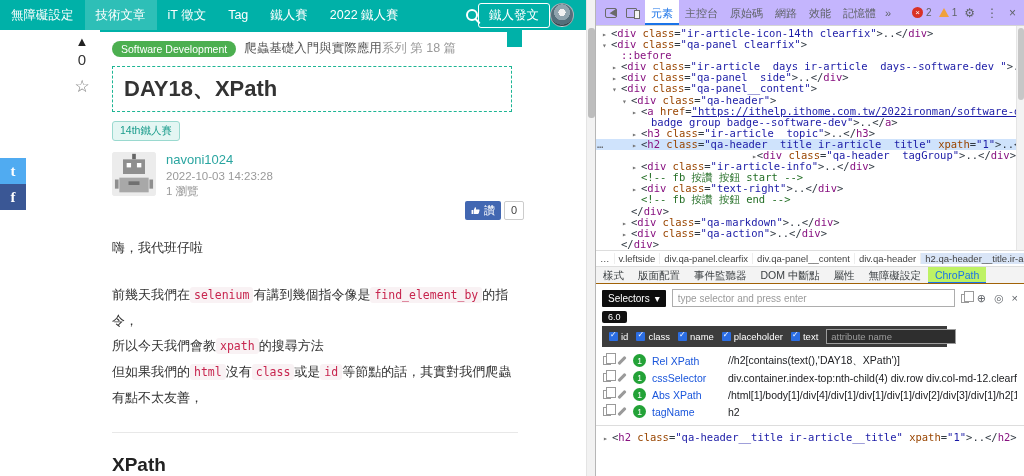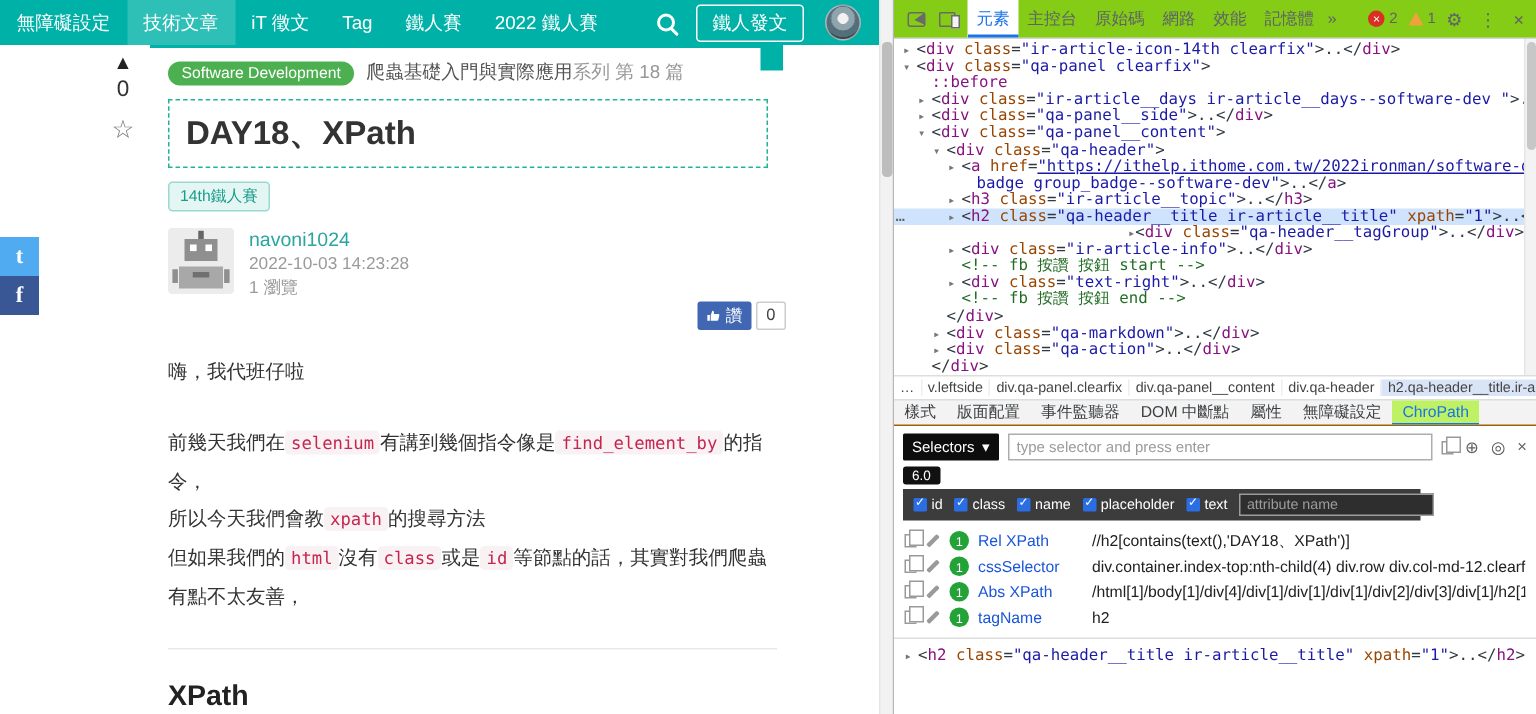--- a/index.html
+++ b/index.html
@@ -6,21 +6,21 @@
   html,body{width:1024px;height:476px;overflow:hidden}
   body{font-family:"Liberation Sans",sans-serif;background:#fff;color:#333;font-size:13px}
   #app{display:flex;width:1024px;height:476px}
 
   
   .left{width:586px;height:476px;position:relative;overflow:hidden;background:#fff}
   .navbar{height:30px;background:#00b1a8;display:flex;align-items:stretch;color:#fff}
   #nav-items{display:flex}
   .nav-item{padding:0 11px;font-size:12.5px;line-height:30px;cursor:pointer;white-space:nowrap}
   .nav-item.active{background:rgba(255,255,255,.18)}
-  .nav-right{margin-left:auto;display:flex;align-items:center;gap:14px;padding-right:12px}
+  .nav-right{margin-left:auto;display:flex;align-items:center;gap:0;padding-right:12px}
   .mag{width:12px;height:12px;border:2px solid #fff;border-radius:50%;position:relative;display:inline-block}
   .mag::after{content:"";position:absolute;width:7px;height:2px;background:#fff;transform:rotate(45deg);right:-5px;bottom:-3px;border-radius:1px}
   .post-btn{background:transparent;border:1px solid #fff;color:#fff;font-size:12.5px;border-radius:3px;padding:3px 10px;font-family:inherit;cursor:pointer;white-space:nowrap}
   .nav-avatar{width:24px;height:24px;border-radius:50%;border:1px solid rgba(255,255,255,.5);
     background:radial-gradient(circle at 50% 38%,#f2f2f2 0 20%,#90a4ae 21% 45%,#546e7a 46% 70%,#37474f 71%)}
   .content{position:relative;height:446px}
   .share-col{position:absolute;left:0;top:128px;z-index:5}
   .share-btn{width:26px;height:26px;display:flex;align-items:center;justify-content:center;color:#fff;font-weight:bold;font-size:15px;font-family:"Liberation Serif",serif;cursor:pointer}
   .share-tw{background:#50abf1}
   .share-fb{background:#3a5795}
@@ -51,21 +51,21 @@
   .inline-code{font-family:"DejaVu Sans Mono",monospace;font-size:11.5px;background:#f9f2f4;color:#c7254e;padding:1px 4px;border-radius:3px}
   .a-hr{border:none;border-top:1px solid #e8e8e8;margin:20px 0}
   .a-h2{font-size:19px;font-weight:bold;color:#222;margin-bottom:12px;line-height:1.3}
 
   
   .page-scrollbar{width:9px;background:#f2f2f2;position:relative;border-left:1px solid #e4e4e4}
   .page-thumb{position:absolute;left:1px;top:28px;width:7px;height:90px;background:#bdbdbd;border-radius:3px}
 
   
   .devtools{width:429px;height:476px;border-left:1px solid #b6b6b6;display:flex;flex-direction:column;background:#fff}
-  .dt-tabbar{height:26px;min-height:26px;background:#84cc16;border-bottom:1px solid #d5d5d5;display:flex;align-items:center;font-size:11px;color:#5f6368;padding:0 4px}
+  .dt-tabbar{height:26px;min-height:26px;background:#c4b5fd;border-bottom:1px solid #d5d5d5;display:flex;align-items:center;font-size:11px;color:#5f6368;padding:0 4px}
   .ic-inspect{width:12px;height:10px;border:1px solid #6a6a6a;border-radius:2px;position:relative;display:inline-block;margin:0 5px;cursor:pointer}
   .ic-inspect::after{content:"";position:absolute;right:-4px;bottom:-4px;border:4px solid transparent;border-top:7px solid #6a6a6a;transform:rotate(-35deg)}
   .ic-device{width:11px;height:10px;border:1px solid #6a6a6a;border-radius:1px;position:relative;display:inline-block;margin:0 8px 0 4px;cursor:pointer}
   .ic-device::after{content:"";position:absolute;right:-4px;bottom:-2px;width:4px;height:7px;border:1px solid #6a6a6a;background:#f3f3f3}
   #dt-tabs{display:flex;height:100%}
   .dt-tab{padding:0 6px;line-height:26px;white-space:nowrap;cursor:pointer}
   .dt-tab.active{color:#1a73e8;box-shadow:inset 0 -2px 0 #1a73e8;background:#fff}
   .dt-chevron{padding:0 3px;color:#5f6368;cursor:pointer}
   .dt-badges{margin-left:auto;display:flex;align-items:center;gap:3px}
   .ic-err{width:11px;height:11px;border-radius:50%;background:#d93025;color:#fff;font-size:8px;line-height:11px;text-align:center}

